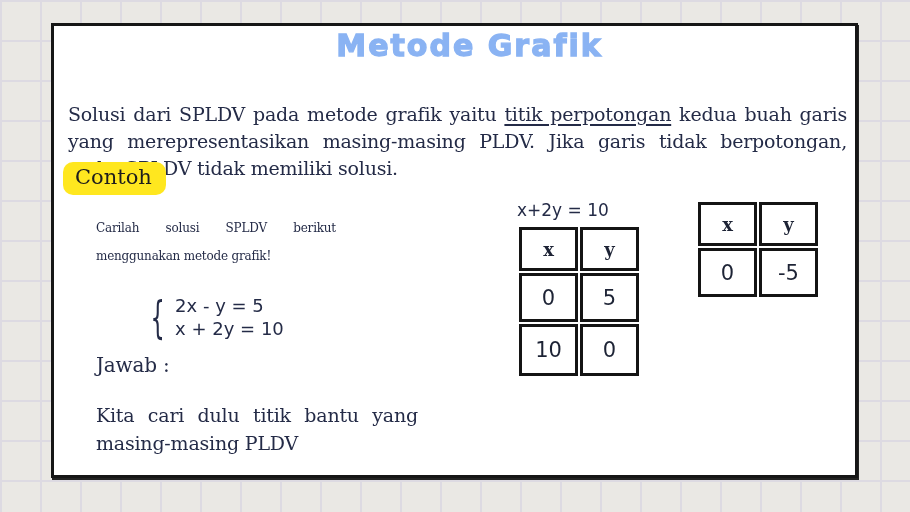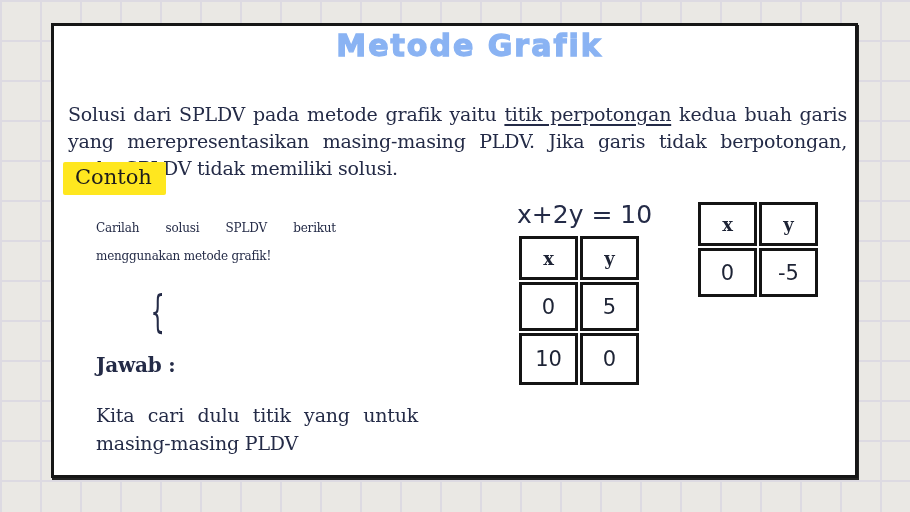--- a/index.html
+++ b/index.html
@@ -46,21 +46,21 @@
   }
   .intro .underlined {
     text-decoration: underline;
     text-underline-offset: 3px;
     text-decoration-thickness: 1.5px;
   }
   .contoh-badge {
     position: absolute;
     left: 9px; top: 136px;
     background: #FFE71F;
-    border-radius: 2px;
+    border-radius: 10px;
     padding: 3px 14px 6px 12px;
     font-size: 21px;
     color: #1d1d1d;
   }
   .prompt {
     position: absolute;
     left: 42px; top: 177px; width: 240px;
     font-size: 12px;
     line-height: 27.5px;
     letter-spacing: -0.2px;
@@ -84,42 +84,41 @@
   .equations {
     font-family: "DejaVu Sans", sans-serif;
     font-size: 18px;
     line-height: 23px;
     color: #242B47;
   }
   .answer-label {
     position: absolute;
     left: 42px; top: 327px;
     font-size: 20px;
-    font-weight: bold;
+    font-weight: normal;
     letter-spacing: -0.2px;
   }
   .answer-text {
     position: absolute;
     left: 42px; top: 357px; width: 322px;
     font-size: 19px;
     line-height: 27.5px;
     letter-spacing: -0.2px;
     text-align: justify;
   }
   .table-block {
     position: absolute;
     top: 174px;
     width: 124px;
   }
   .table-block.t1 { left: 463px; }
   .table-block.t2 { left: 642px; }
   .table-title {
     font-family: "DejaVu Sans", sans-serif;
-    font-size: 25px;
-    text-align: center;
+    font-size: 17px;
     color: #242B47;
     margin-bottom: 5px;
     white-space: nowrap;
   }
   table.helper-table {
     border-collapse: separate;
     border-spacing: 2px;
     margin: 0 auto;
   }
   table.helper-table td {
@@ -153,25 +152,29 @@
   <p class="intro"><span>Solusi dari SPLDV pada metode grafik yaitu </span><span class="underlined">titik perpotongan</span><span> kedua buah garis yang merepresentasikan masing-masing PLDV. Jika garis tidak berpotongan, maka SPLDV tidak memiliki solusi.</span></p>
 
   <div class="contoh-badge">
     <span>Contoh</span>
   </div>
 
   <p class="prompt">Carilah solusi SPLDV berikut menggunakan metode grafik!</p>
 
   <div class="equation-system">
     <span class="curly-brace">{</span>
+    <div class="equations">
+      <div>2x - y = 5</div>
+      <div>x + 2y = 10</div>
+    </div>
   </div>
 
   <div class="answer-label">Jawab :</div>
 
-  <p class="answer-text">Kita cari dulu titik yang untuk masing-masing PLDV</p>
+  <p class="answer-text">Kita cari dulu titik bantu yang masing-masing PLDV</p>
 
   <div class="table-block t1">
     <div class="table-title">x+2y = 10</div>
     <table class="helper-table">
       <tbody>
           <tr class="hdr">
         <td>x</td>
         <td>y</td>
       </tr>
       <tr class="val r1">

